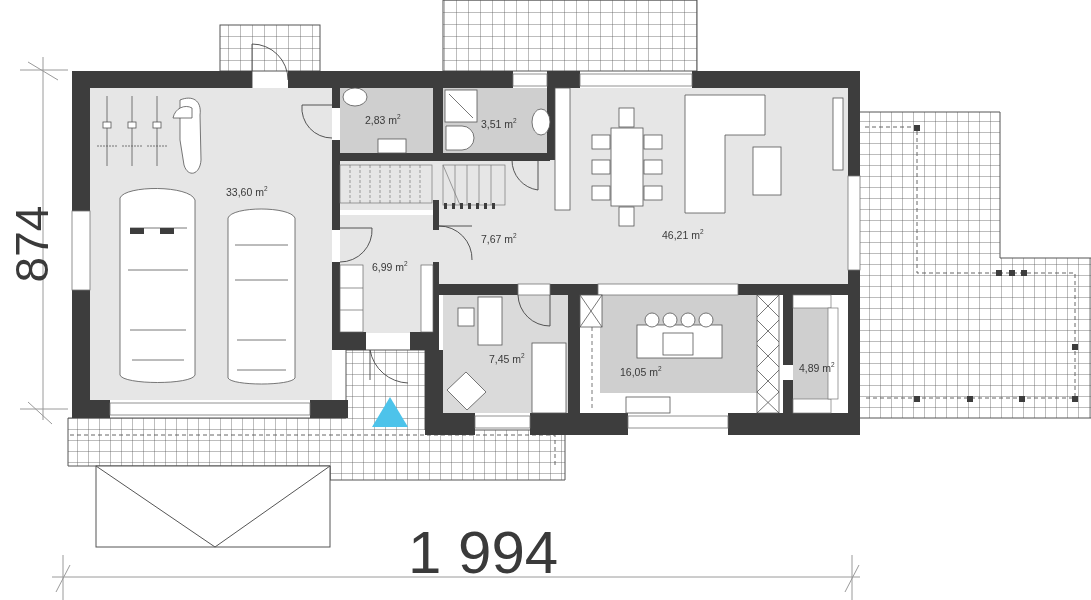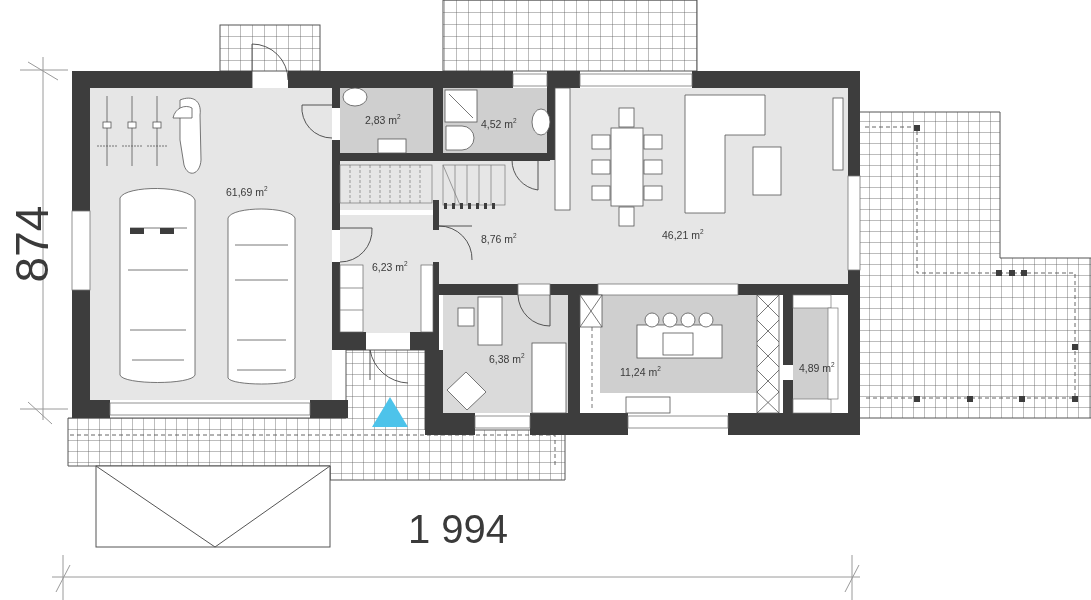--- a/index.html
+++ b/index.html
@@ -2,21 +2,21 @@
 <html><head>
 <meta charset="utf-8">
 <style>
   html, body { margin:0; padding:0; background:#ffffff; }
   body { width:1091px; height:600px; overflow:hidden; position:relative;
          font-family:"Liberation Sans", "DejaVu Sans", sans-serif; }
   #plan { position:absolute; left:0; top:0; width:1091px; height:600px; }
   .room-label { position:absolute; font-size:10.5px; color:#3a3a3a; white-space:nowrap;
                 font-family:"Liberation Sans", sans-serif; }
   .room-label sup { font-size:6.5px; vertical-align:top; position:relative; top:-1px; }
-  .dim-h { position:absolute; left:408px; top:509px; font-size:40px; color:#3a3a3a;
+  .dim-h { position:absolute; left:408px; top:523px; font-size:60px; color:#3a3a3a;
            font-family:"Liberation Sans", sans-serif; letter-spacing:0px; line-height:1; }
   .dim-v { position:absolute; left:-18px; top:221px; font-size:46px; color:#3a3a3a;
            font-family:"Liberation Sans", sans-serif; transform:rotate(-90deg);
            transform-origin:center; line-height:1; width:100px; text-align:center; }
 </style>
 </head>
 <body>
 
 <svg id="plan" viewBox="0 0 1091 600" xmlns="http://www.w3.org/2000/svg">
   <defs>
@@ -257,41 +257,41 @@
     <path d="M20 409 H68 M28 402 L52 424"></path>
     <path d="M52 577 H860"></path>
     <path d="M63 555 V600 M56 592 L70 565"></path>
     <path d="M852 555 V600 M845 592 L859 565"></path>
   </g>
 
   <polygon points="390,397 372,427 408,427" fill="#4dc3ea"></polygon>
 </svg>
 
 <div class="room-label" style="left:226px;top:186px;">
-  <span>61,69</span> <span>m</span><sup>2</sup>
+  <span>33,60</span> <span>m</span><sup>2</sup>
 </div>
 <div class="room-label" style="left:365px;top:114px;">
   <span>2,83</span> <span>m</span><sup>2</sup>
 </div>
 <div class="room-label" style="left:481px;top:118px;">
-  <span>4,52</span> <span>m</span><sup>2</sup>
+  <span>3,51</span> <span>m</span><sup>2</sup>
 </div>
 <div class="room-label" style="left:481px;top:233px;">
-  <span>8,76</span> <span>m</span><sup>2</sup>
+  <span>7,67</span> <span>m</span><sup>2</sup>
 </div>
 <div class="room-label" style="left:662px;top:229px;">
   <span>46,21</span> <span>m</span><sup>2</sup>
 </div>
 <div class="room-label" style="left:372px;top:261px;">
-  <span>6,23</span> <span>m</span><sup>2</sup>
+  <span>6,99</span> <span>m</span><sup>2</sup>
 </div>
 <div class="room-label" style="left:489px;top:353px;">
-  <span>6,38</span> <span>m</span><sup>2</sup>
+  <span>7,45</span> <span>m</span><sup>2</sup>
 </div>
 <div class="room-label" style="left:620px;top:366px;">
-  <span>11,24</span> <span>m</span><sup>2</sup>
+  <span>16,05</span> <span>m</span><sup>2</sup>
 </div>
 <div class="room-label" style="left:799px;top:362px;">
   <span>4,89</span> <span>m</span><sup>2</sup>
 </div>
 
 <div class="dim-h">1 994</div>
 <div class="dim-v">874</div>
 
 </body></html>

